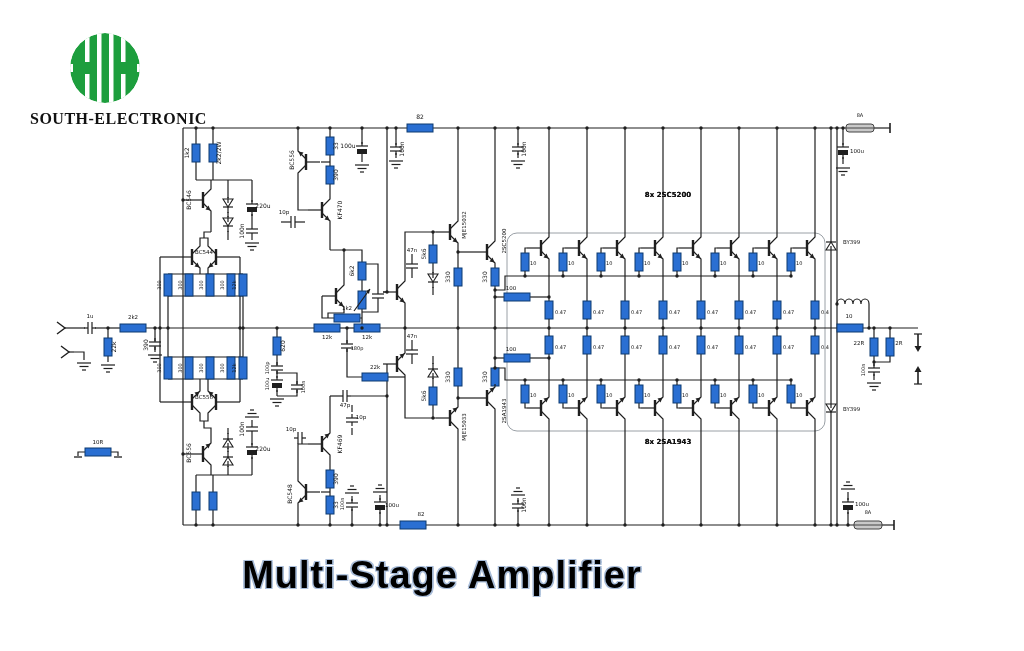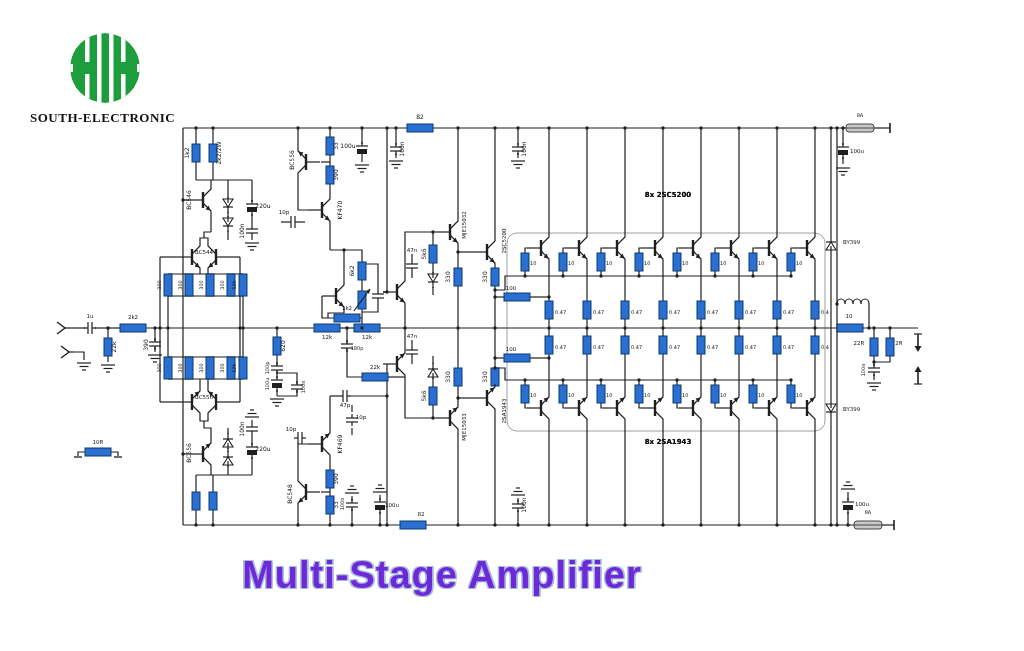--- a/index.html
+++ b/index.html
@@ -1,21 +1,21 @@
 <!DOCTYPE html>
 <html><head>
 <meta charset="utf-8">
 <style>
   html,body{margin:0;padding:0;background:#e8e8e8;font-family:"Liberation Sans",sans-serif;}
   #page{position:relative;width:1024px;height:651px;background:#ffffff;overflow:hidden;}
   #brand{position:absolute;left:30px;top:110px;width:220px;font-family:"Liberation Serif",serif;
-         font-weight:bold;font-size:13px;letter-spacing:.5px;color:#111;}
+         font-weight:bold;font-size:16px;letter-spacing:.5px;color:#111;}
   #logo{position:absolute;left:55px;top:24px;}
   #big-title{position:absolute;left:0;top:554px;width:884px;text-align:center;
-     font-size:38px;font-weight:bold;letter-spacing:1px;color:#6d28d9;
+     font-size:38px;font-weight:bold;letter-spacing:1px;color:#000000;
      text-shadow:-1.4px -1.4px 0 #a9bdd9,1.4px -1.4px 0 #a9bdd9,-1.4px 1.4px 0 #a9bdd9,1.4px 1.4px 0 #a9bdd9,0 0 2px #c9d6ea;}
   svg text{font-family:"DejaVu Sans",sans-serif;fill:#111;}
 </style>
 </head>
 <body>
 
 <div id="page">
 
   <svg id="logo" width="150" height="90" viewBox="0 0 150 90">
     <defs>

